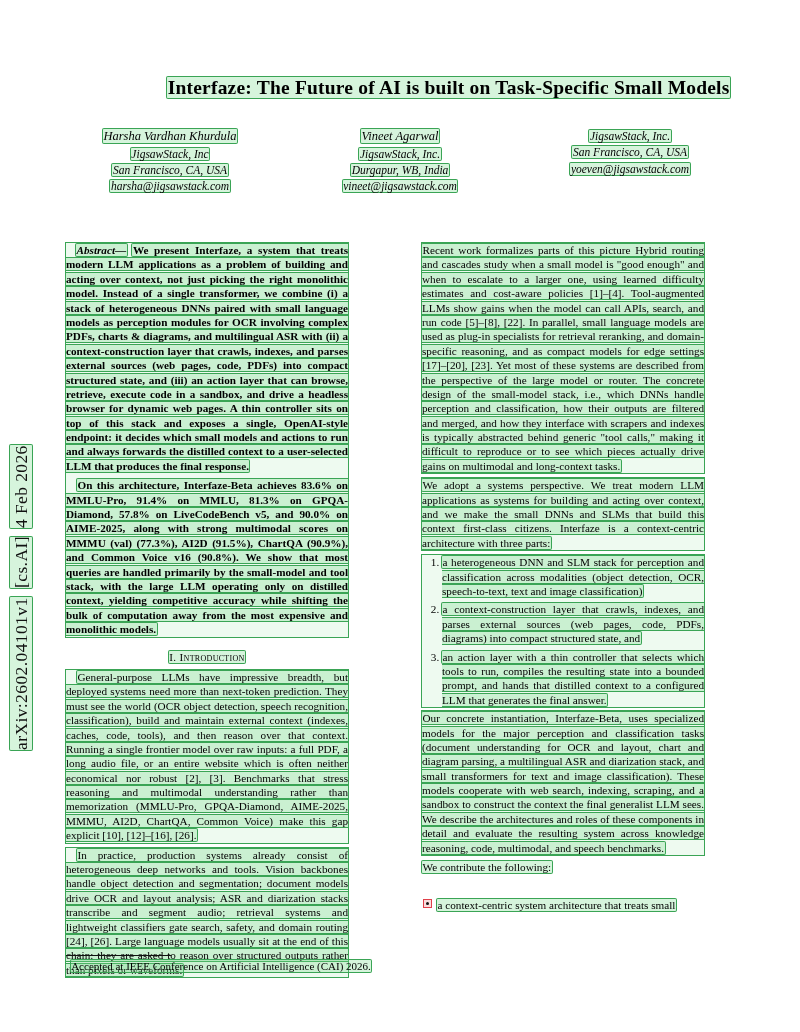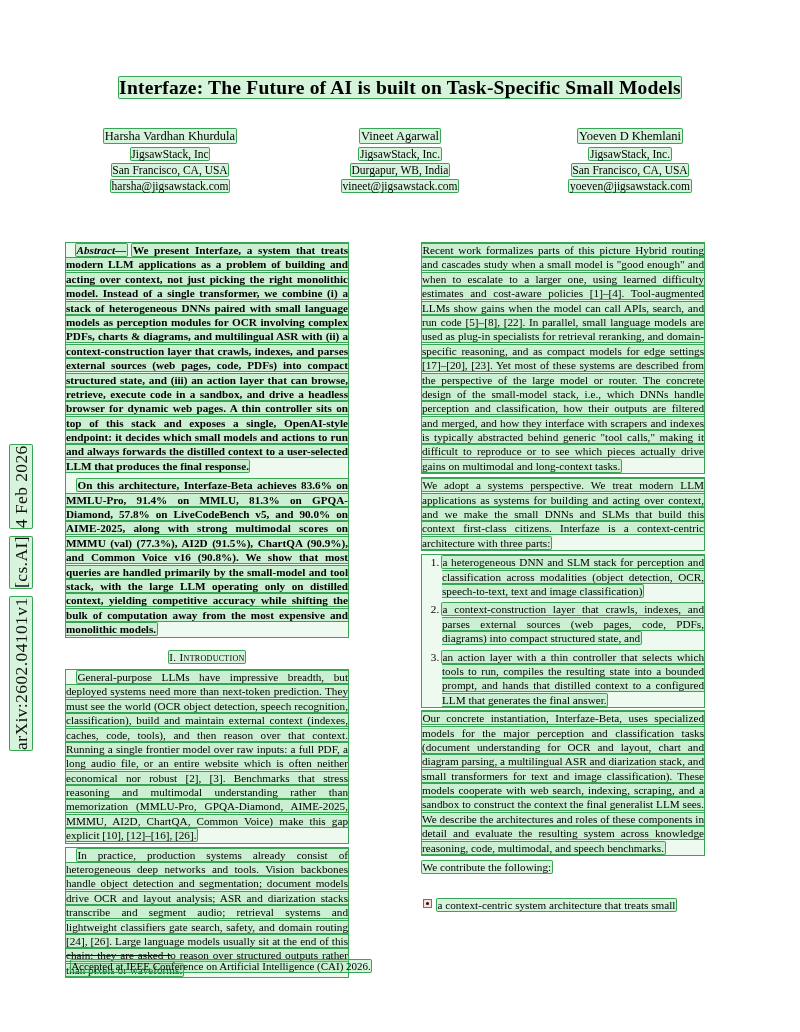--- a/index.html
+++ b/index.html
@@ -53,38 +53,39 @@
     white-space: nowrap;
   }
   .spine span { display: inline-block; }
 
   
   .title {
     position: absolute;
     left: 70px;
     top: 75px;
     width: 660px;
-    text-align: center;
+    text-align: right;
     font-size: 19.5px;
     font-weight: bold;
     letter-spacing: 0.2px;
     line-height: 1.3;
   }
 
   
   .authors {
     position: absolute;
     left: 70px;
     top: 128px;
     width: 660px;
     display: flex;
     justify-content: space-between;
     font-size: 11.5px;
     line-height: 1.42;
     text-align: center;
+    font-style: italic;
   }
   .author { width: 200px; }
   .author .nm { font-size: 12.5px; }
 
   
   .col {
     position: absolute;
     top: 243px;
     width: 282px;
     font-size: 11.2px;
@@ -181,21 +182,20 @@
       <div><span class="tok">San Francisco, CA, USA</span></div>
       <div><span class="tok">harsha@jigsawstack.com</span></div>
     </div>
     <div class="author">
       <div class="nm"><span class="tok">Vineet Agarwal</span></div>
       <div><span class="tok">JigsawStack, Inc.</span></div>
       <div><span class="tok">Durgapur, WB, India</span></div>
       <div><span class="tok">vineet@jigsawstack.com</span></div>
     </div>
     <div class="author">
-      <div class="nm"><span class="tok">Yoeven D Khemlani</span></div>
       <div><span class="tok">JigsawStack, Inc.</span></div>
       <div><span class="tok">San Francisco, CA, USA</span></div>
       <div><span class="tok">yoeven@jigsawstack.com</span></div>
     </div>
   </div>
 
   <div class="col left">
 
     <div class="abs blk">
       <p class="first">

